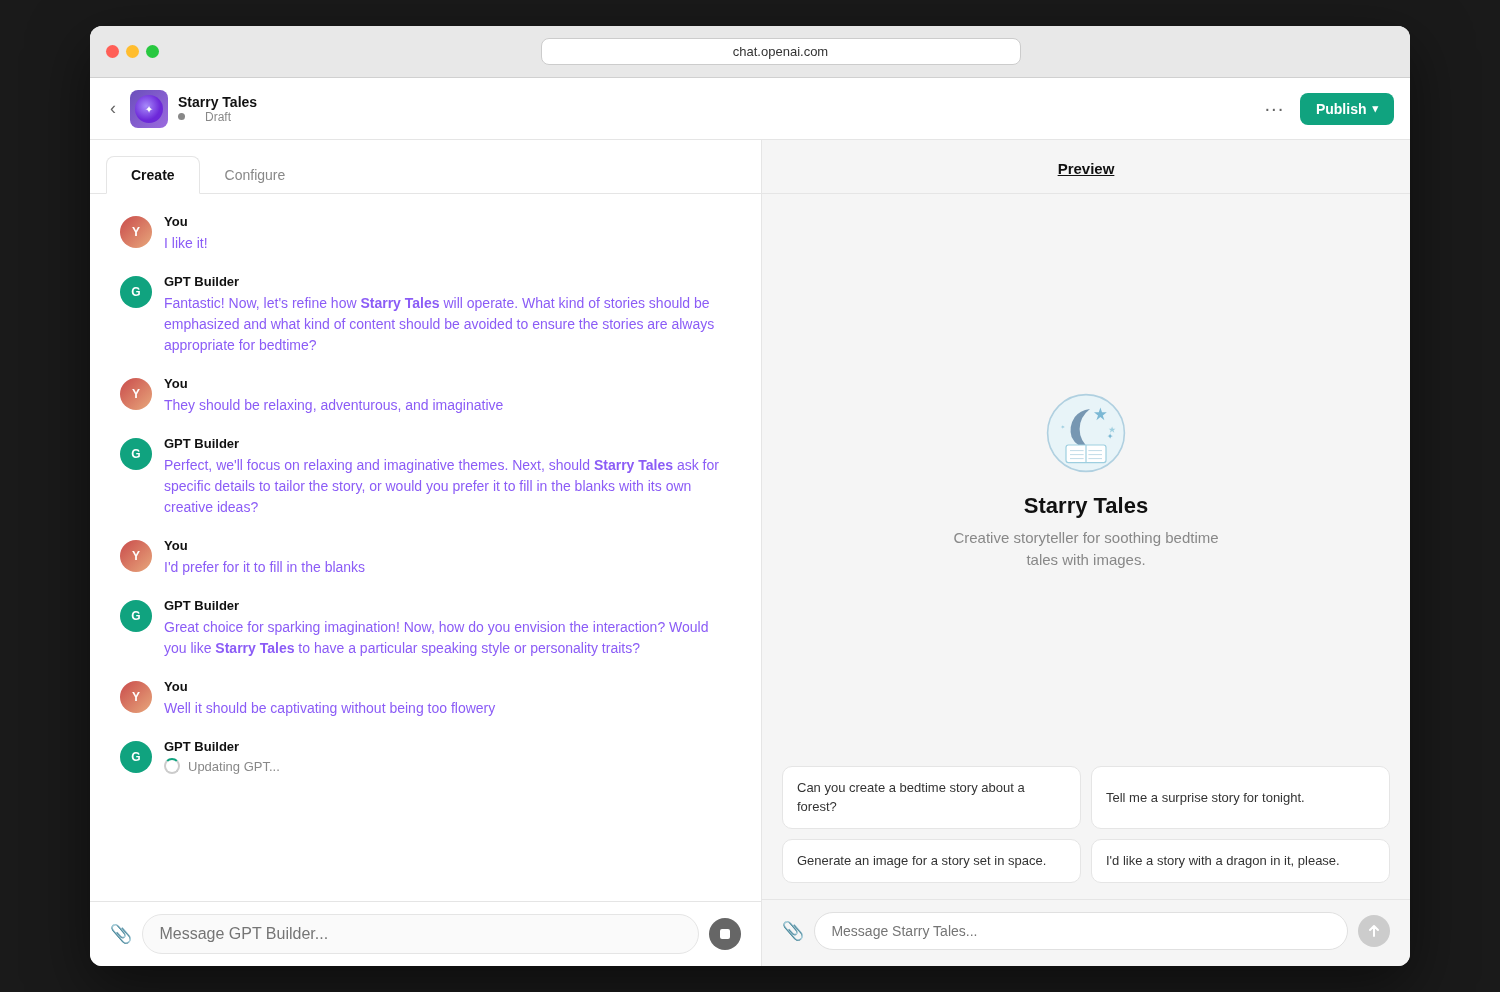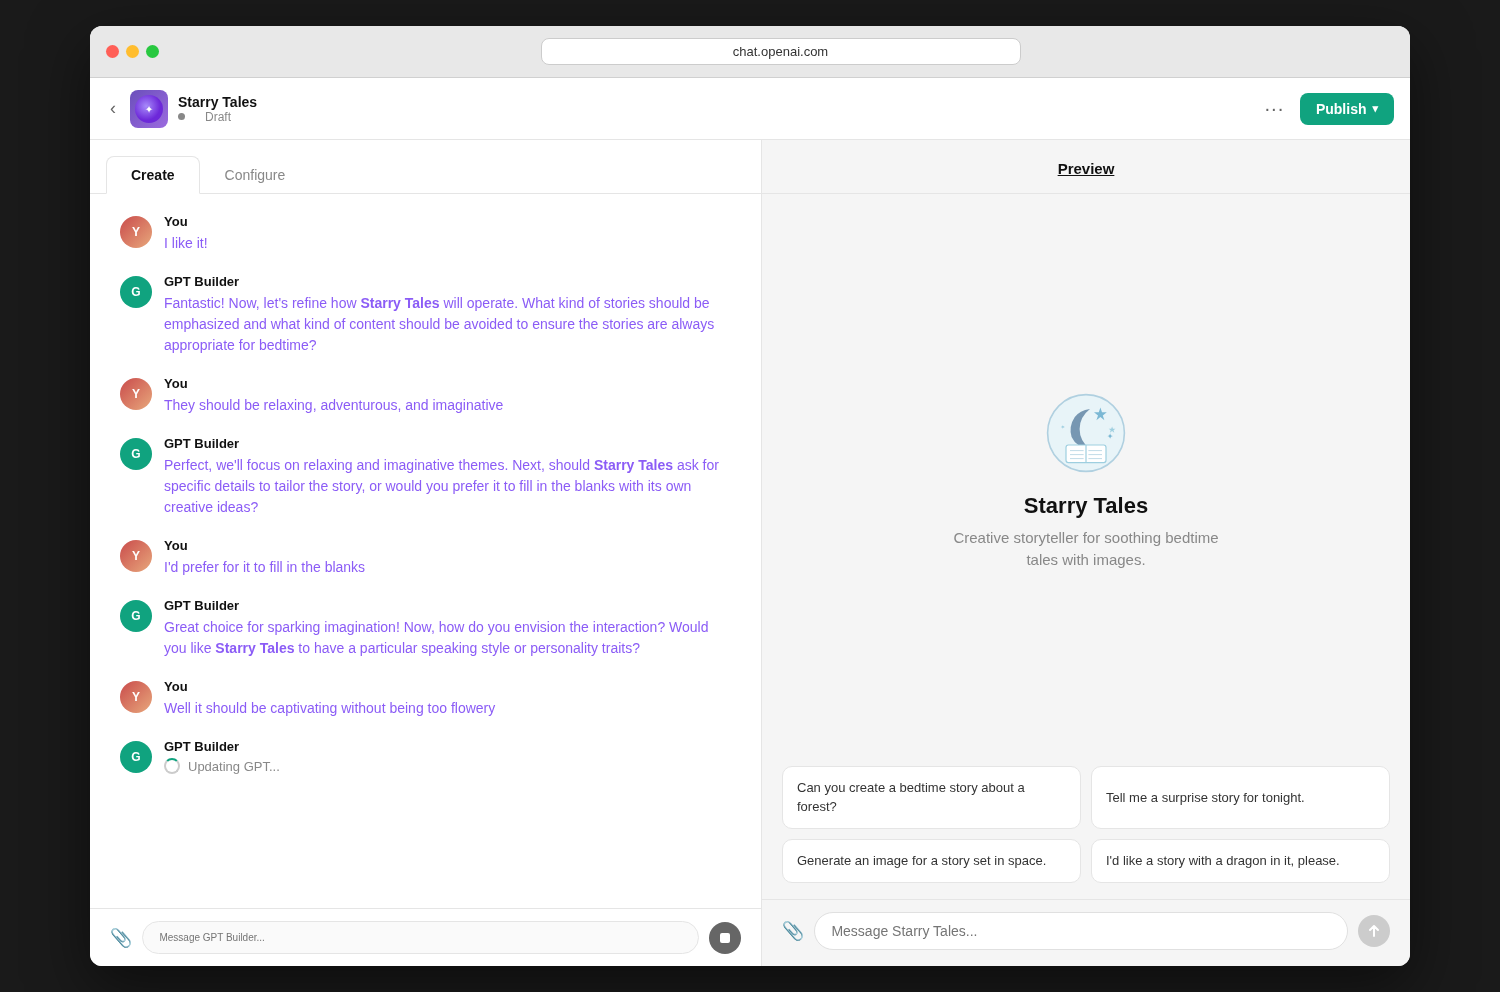--- a/index.html
+++ b/index.html
@@ -261,21 +261,21 @@
       cursor: pointer;
       color: #888;
       font-size: 18px;
       flex-shrink: 0;
     }
     .msg-input {
       flex: 1;
       border: 1px solid #e5e5e5;
       border-radius: 24px;
       padding: 10px 16px;
-      font-size: 10px;
+      font-size: 16px;
       color: #888;
       outline: none;
       background: #fafafa;
     }
     .send-btn {
       background: #666;
       border: none;
       border-radius: 50%;
       width: 32px;
       height: 32px;

